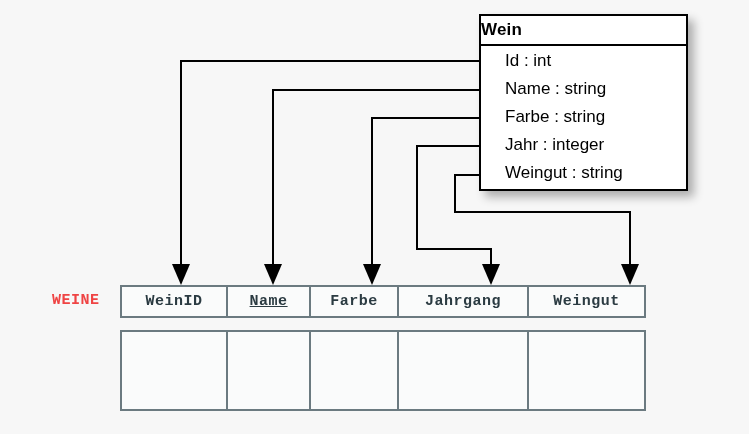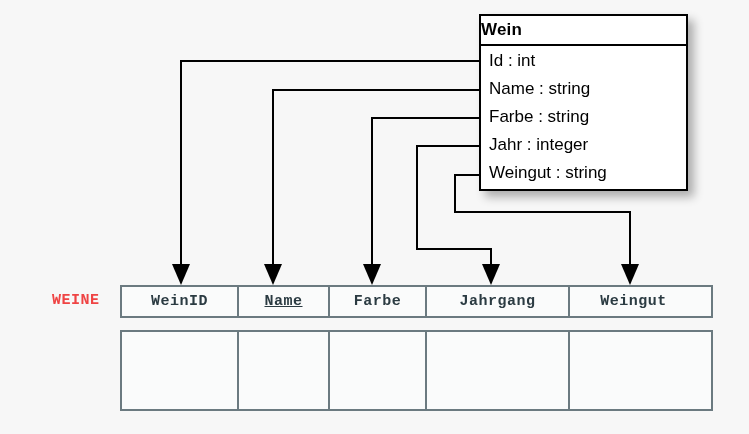--- a/index.html
+++ b/index.html
@@ -58,42 +58,42 @@
     letter-spacing: 0.2px;
   }
   .class-attrs {
     padding: 1px 0 2px 0;
   }
   .class-attr {
     font-size: 17px;
     color: #000000;
     line-height: 28px;
     height: 28px;
-    padding-left: 8px;
+    padding-left: 24px;
     white-space: nowrap;
     overflow: hidden;
   }
 
   
   .table-label {
     position: absolute;
     left: 52px;
     top: 292px;
     font-family: "Liberation Mono", "DejaVu Sans Mono", monospace;
     font-size: 15px;
     font-weight: bold;
     color: #ef4444;
     letter-spacing: 0.5px;
     z-index: 3;
   }
   .rel-table {
     position: absolute;
     left: 120px;
     top: 285px;
-    width: 593px;
+    width: 526px;
     z-index: 3;
   }
   .rel-header-row,
   .rel-body-row {
     display: flex;
     width: 100%;
     box-sizing: border-box;
     border: 2px solid #6b7a80;
     background: #fafbfb;
   }

